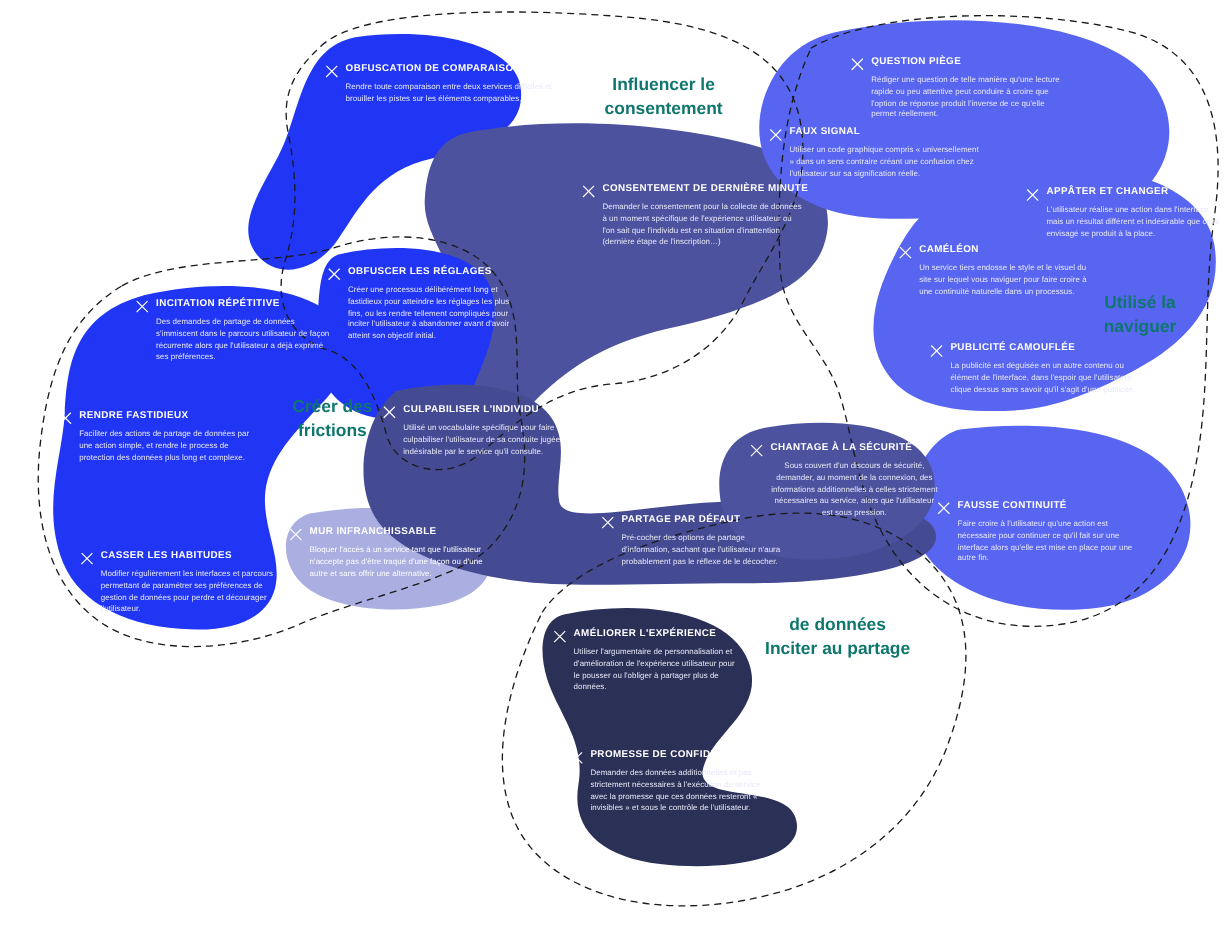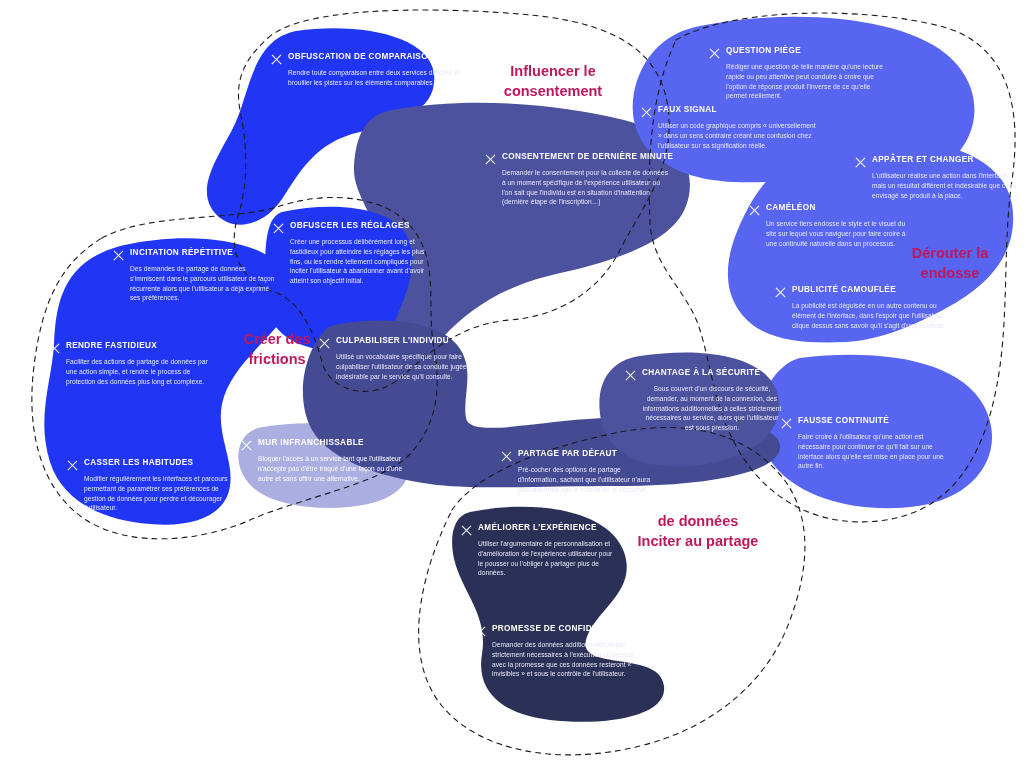--- a/index.html
+++ b/index.html
@@ -73,21 +73,21 @@
   .on-dark .ctitle { color: #ffffff; }
   .on-dark .cbody  { color: #e7e9f7; }
   .on-dark .xicon  { color: #ffffff; }
 
   .on-light .ctitle { color: #ffffff; }
   .on-light .cbody  { color: #ffffff; }
   .on-light .xicon  { color: #ffffff; }
 
   .grouplabel {
     position: absolute;
-    color: #be185d;
+    color: #0f766e;
     font-size: 14.5px;
     font-weight: bold;
     line-height: 1.35;
     text-align: center;
   }
 </style>
 </head>
 <body>
 
 <div id="stage">
@@ -163,22 +163,22 @@
            C 560 766, 480 752, 442 706 C 404 660, 416 582, 452 510 Z"></path>
     </g>
   </svg>
 
   <div class="grouplabel" style="left:478px; top:62px; width:150px;">
     <div>Influencer le</div>
     <div>consentement</div>
   </div>
 
   <div class="grouplabel" style="left:880px; top:244px; width:140px;">
-    <div>Dérouter la</div>
-    <div>endosse</div>
+    <div>Utilisé la</div>
+    <div>naviguer</div>
   </div>
 
   <div class="grouplabel" style="left:212px; top:330px; width:130px;">
     <div>Créer des</div>
     <div>frictions</div>
   </div>
 
   <div class="grouplabel" style="left:608px; top:512px; width:180px;">
     <div>de données</div>
     <div>Inciter au partage</div>
@@ -290,21 +290,21 @@
   </div>
 
   <div class="card on-light" style="left:240px; top:438px; width:164px;">
     <div class="chead">
       <span class="xicon"></span>
       <span class="ctitle">MUR INFRANCHISSABLE</span>
     </div>
     <div class="cbody">Bloquer l'accès à un service tant que l'utilisateur n'accepte pas d'être traqué d'une façon ou d'une autre et sans offrir une alternative.</div>
   </div>
 
-  <div class="card on-dark" style="left:500px; top:449px; width:158px;">
+  <div class="card on-dark" style="left:500px; top:428px; width:158px;">
     <div class="chead">
       <span class="xicon"></span>
       <span class="ctitle">PARTAGE PAR DÉFAUT</span>
     </div>
     <div class="cbody">Pré-cocher des options de partage d'information, sachant que l'utilisateur n'aura probablement pas le réflexe de le décocher.</div>
   </div>
 
   <div class="card on-dark" style="left:624px; top:368px; width:158px;text-align:center;">
     <div class="chead">
       <span class="xicon"></span>

